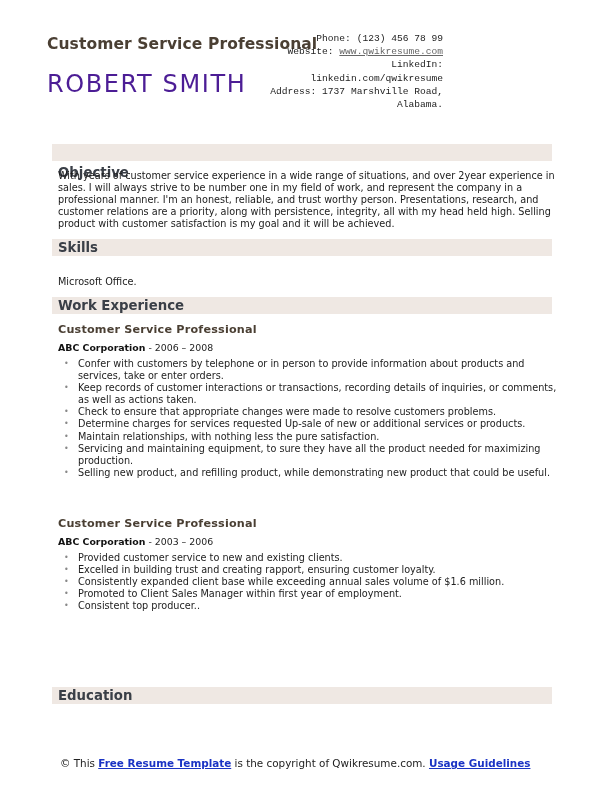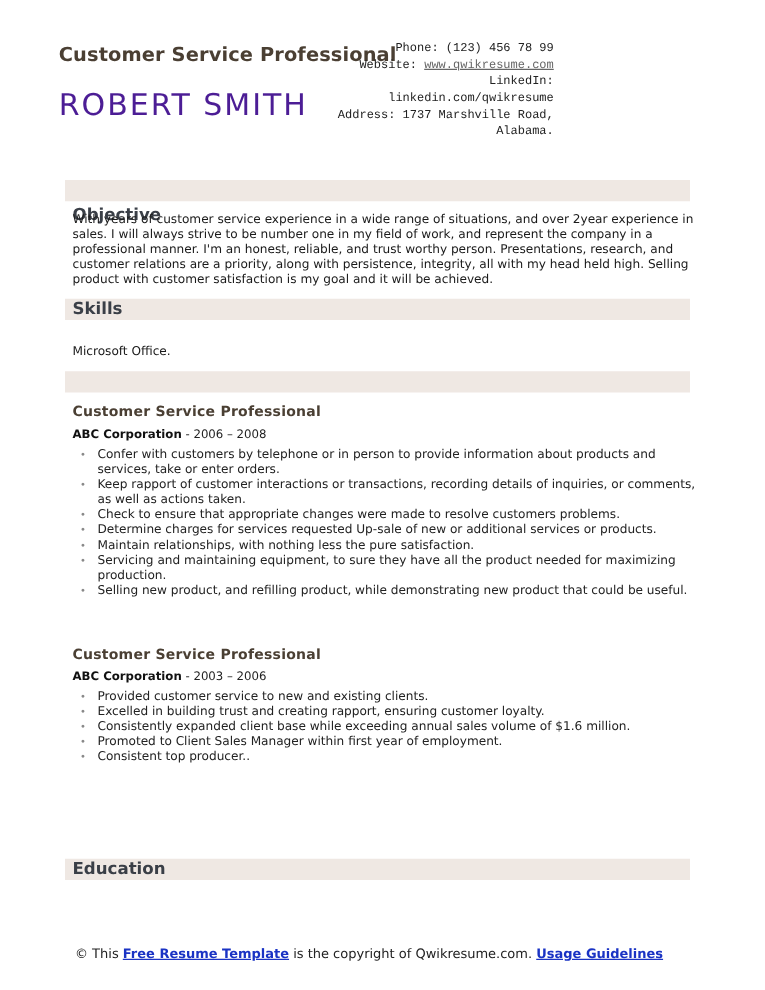--- a/index.html
+++ b/index.html
@@ -75,26 +75,27 @@
 
   <div class="section-bar" style="top:144px;"></div>
   <div class="section-title" style="top:144px;margin-top:20px;">Objective</div>
   <div class="para" style="top:170px;">With years of customer service experience in a wide range of situations, and over 2year experience in sales. I will always strive to be number one in my field of work, and represent the company in a professional manner. I'm an honest, reliable, and trust worthy person. Presentations, research, and customer relations are a priority, along with persistence, integrity, all with my head held high. Selling product with customer satisfaction is my goal and it will be achieved.</div>
 
   <div class="section-bar" style="top:239px;"></div>
   <div class="section-title" style="top:239px;">Skills</div>
   <div class="para" style="top:276px;">Microsoft Office.</div>
 
   <div class="section-bar" style="top:297px;"></div>
+  <div class="section-title" style="top:297px;">Work Experience</div>
 
   <div class="job-heading" style="top:323px;">Customer Service Professional</div>
   <div class="company-line" style="top:342px;"><b>ABC Corporation</b><span> - 2006 – 2008</span></div>
   <ul class="bullets" style="top:358px;">
     <li>Confer with customers by telephone or in person to provide information about products and services, take or enter orders.</li>
-    <li>Keep rapport of customer interactions or transactions, recording details of inquiries, or comments, as well as actions taken.</li>
+    <li>Keep records of customer interactions or transactions, recording details of inquiries, or comments, as well as actions taken.</li>
     <li>Check to ensure that appropriate changes were made to resolve customers problems.</li>
     <li>Determine charges for services requested Up-sale of new or additional services or products.</li>
     <li>Maintain relationships, with nothing less the pure satisfaction.</li>
     <li>Servicing and maintaining equipment, to sure they have all the product needed for maximizing production.</li>
     <li>Selling new product, and refilling product, while demonstrating new product that could be useful.</li>
   </ul>
 
   <div class="job-heading" style="top:517px;">Customer Service Professional</div>
   <div class="company-line" style="top:536px;"><b>ABC Corporation</b><span> - 2003 – 2006</span></div>
   <ul class="bullets" style="top:552px;">

